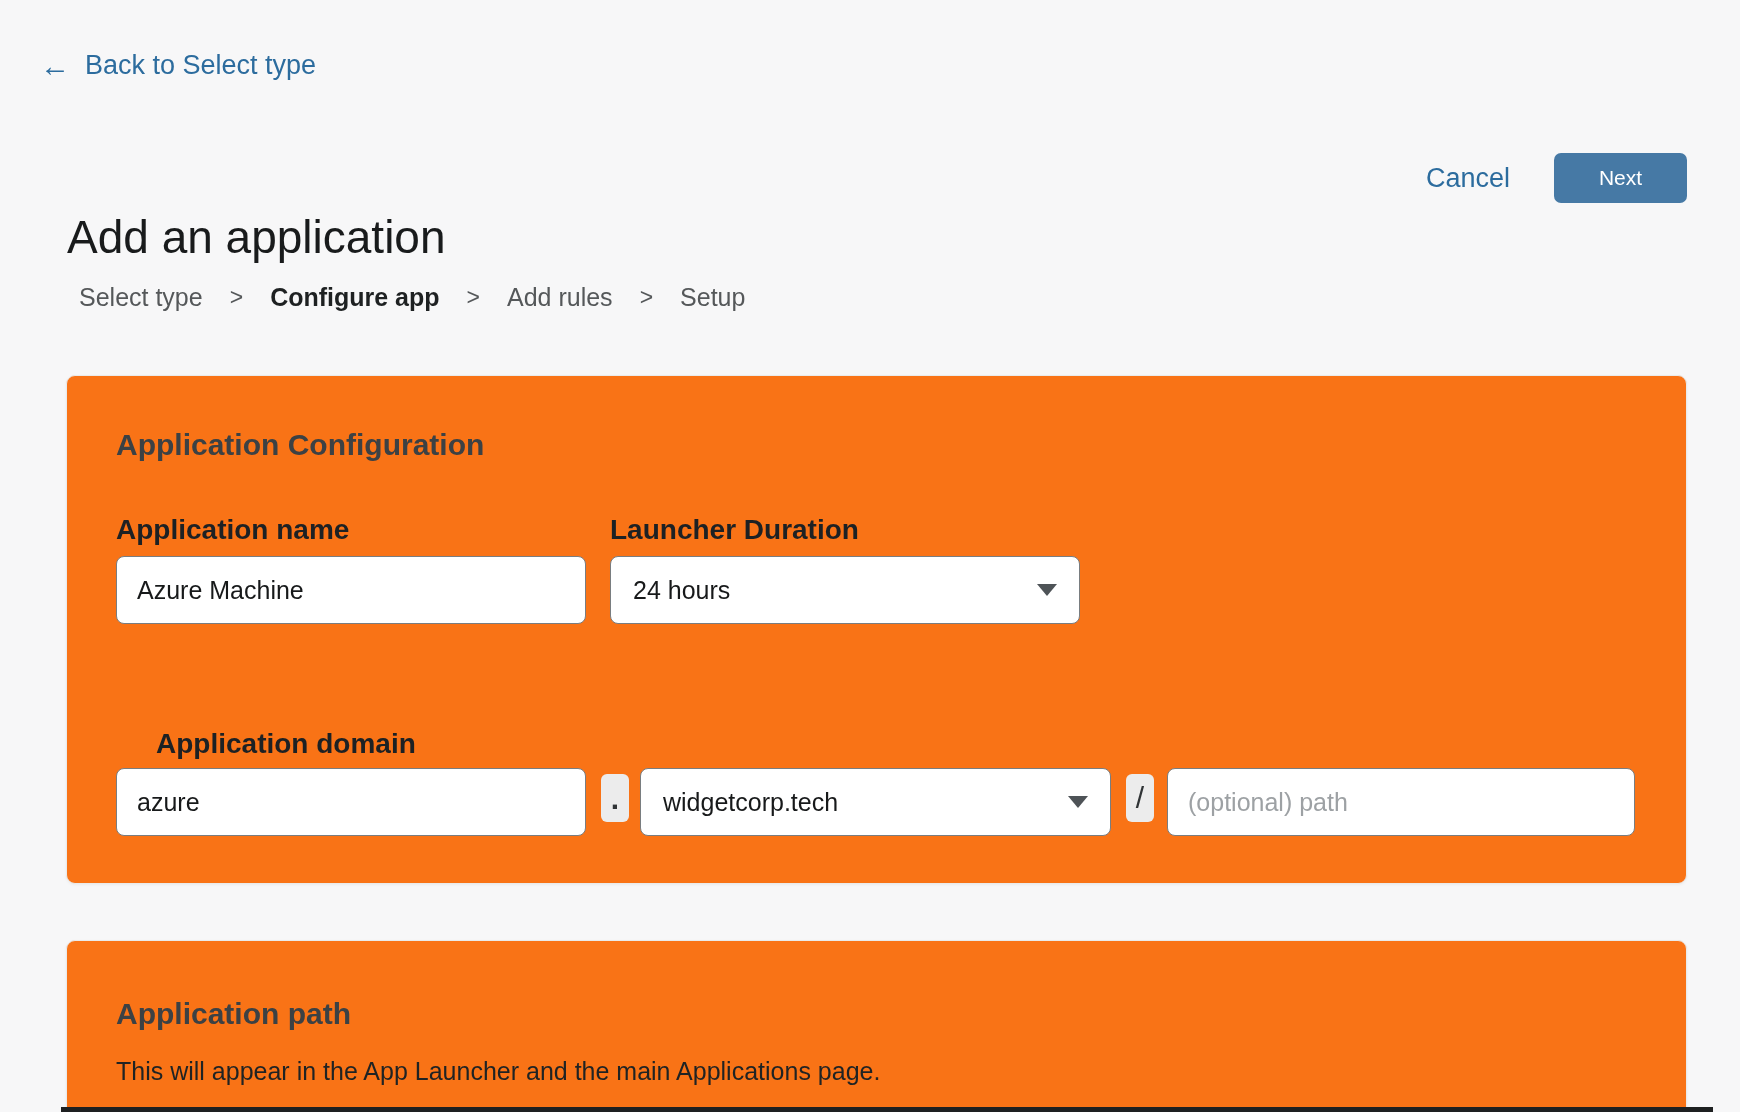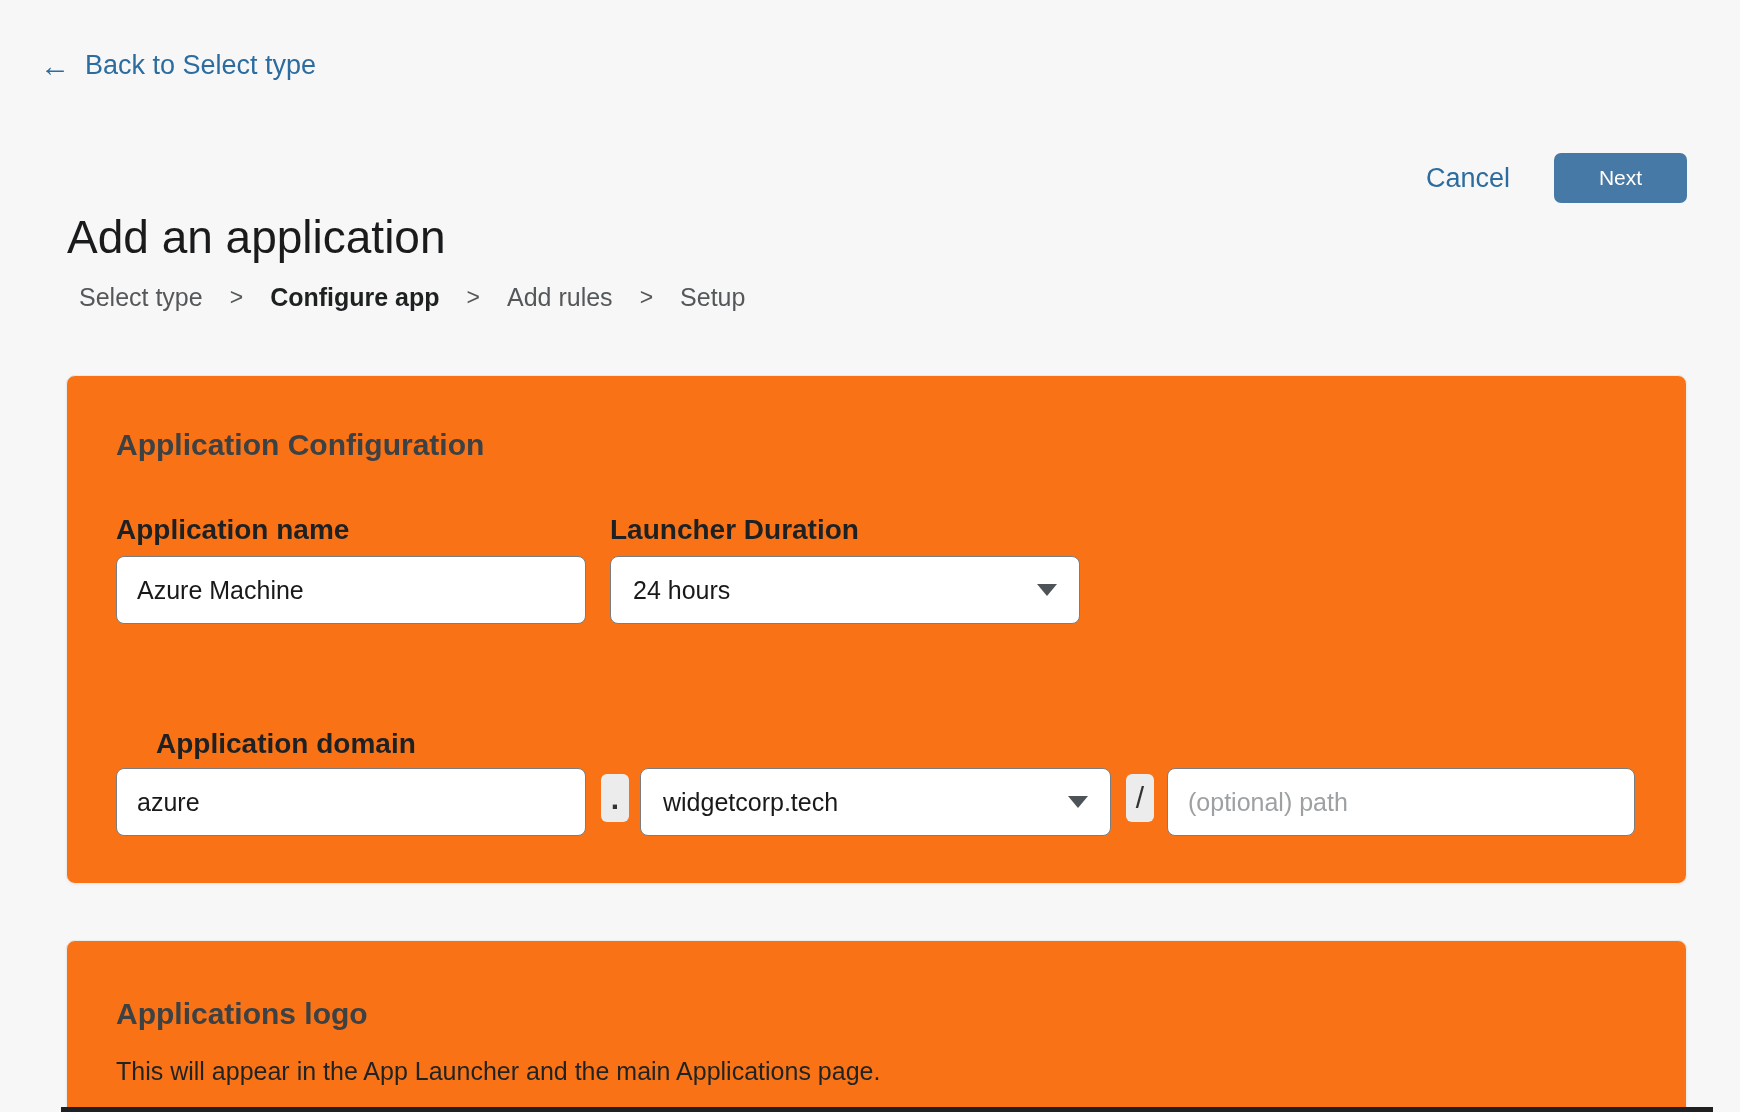--- a/index.html
+++ b/index.html
@@ -171,19 +171,19 @@
     <span class="chip chip-dot">.</span>
     <div class="select select-domain">
       <span>widgetcorp.tech</span>
       <span class="caret"></span>
     </div>
     <span class="chip chip-slash">/</span>
     <input class="input input-path" type="text" placeholder="(optional) path" style="">
   </section>
 
   <section class="card card-logo">
-    <h2>Applications logo</h2>
+    <h2>Application path</h2>
     <p class="logo-desc">This will appear in the App Launcher and the main Applications page.</p>
   </section>
 
   <div class="bottom-strip"></div>
 
 </div>
 
 </body></html>

